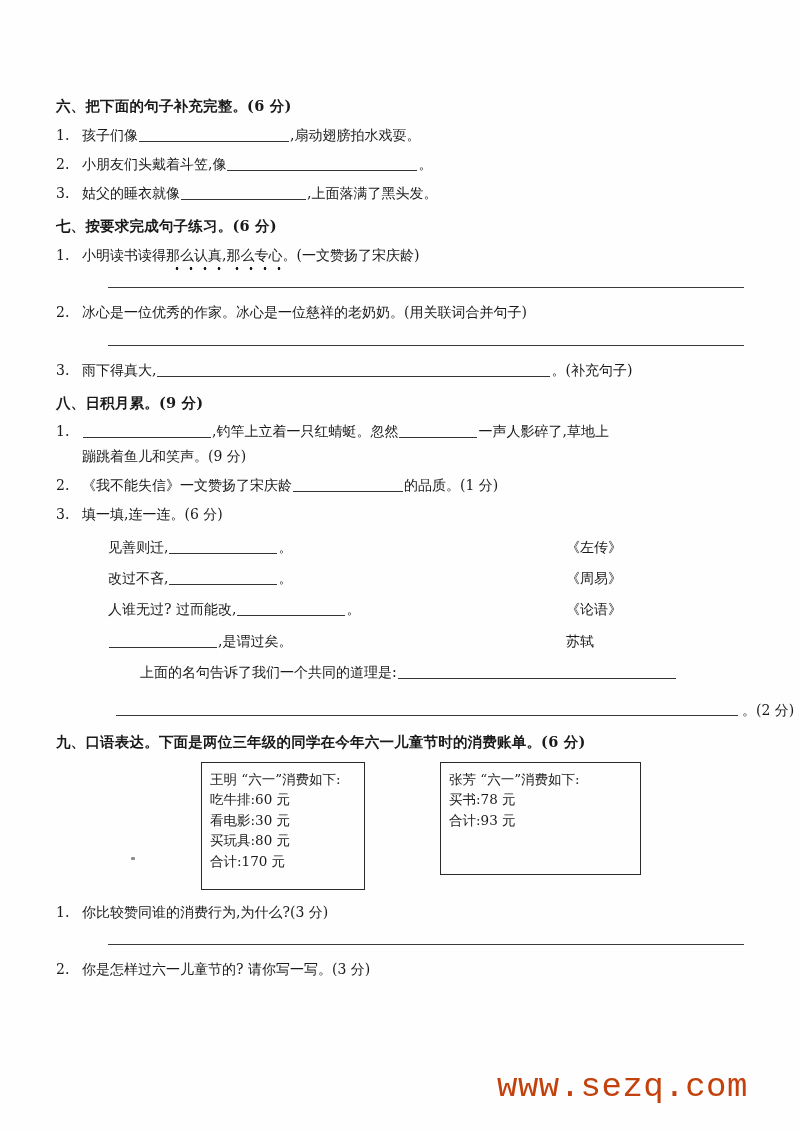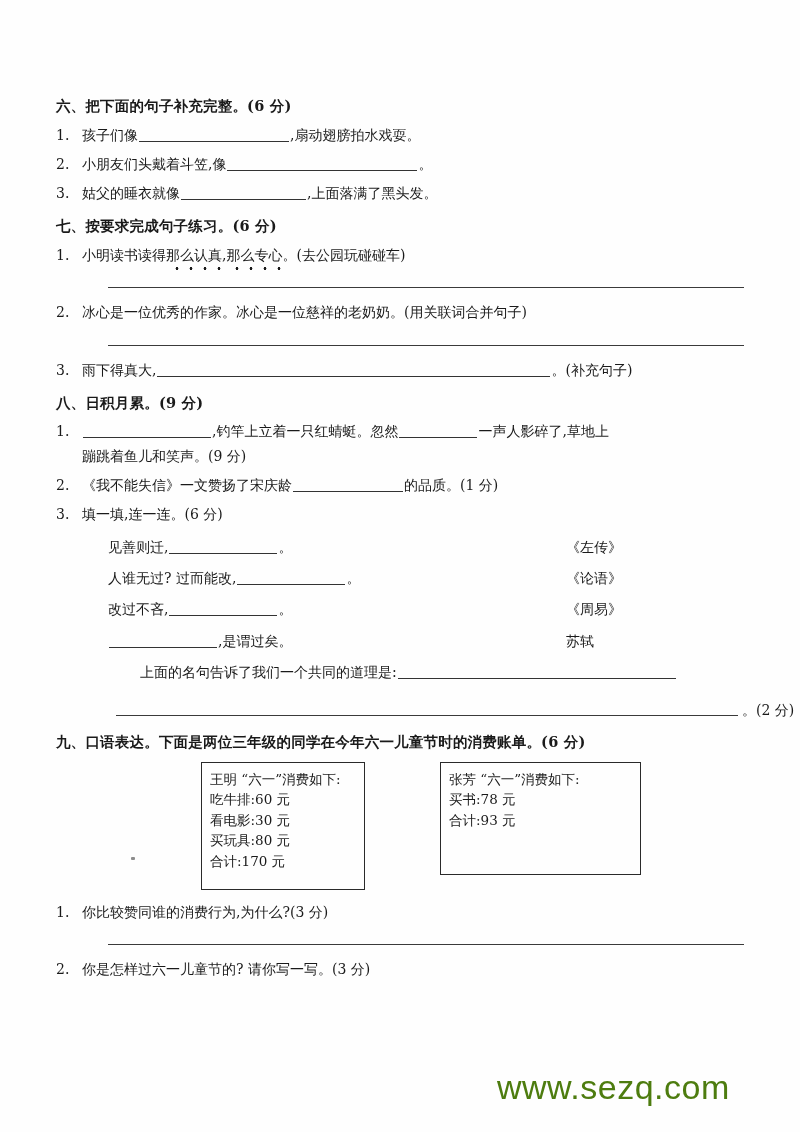--- a/index.html
+++ b/index.html
@@ -164,23 +164,23 @@
     height: 3px;
     background: #8d8d8d;
     border-radius: 1px;
   }
 
   
   .watermark {
     position: absolute;
     left: 497px;
     top: 1068px;
-    font-family: Liberation Sans, sans-serif;
+    font-family: Liberation Mono, monospace;
     font-size: 34px;
-    color: #4d7c0f;
+    color: #c2410c;
     letter-spacing: 0.5px;
     white-space: nowrap;
   }
 </style>
 </head>
 <body>
 
 <div class="page">
   <div class="content">
 
@@ -194,21 +194,21 @@
       <span class="num">2.</span><span>小朋友们头戴着斗笠,像</span><span class="blank" style="width:190px"></span><span>。</span>
     </div>
 
     <div class="q">
       <span class="num">3.</span><span>姑父的睡衣就像</span><span class="blank" style="width:125px"></span><span>,上面落满了黑头发。</span>
     </div>
 
     <div class="sec-head" style="margin-top:13px">七、按要求完成句子练习。(6 分)</div>
 
     <div class="q">
-      <span class="num">1.</span><span>小明读书读得</span><span class="dotted">那么认真</span><span>,</span><span class="dotted">那么专心</span><span>。(去公园玩碰碰车)</span>
+      <span class="num">1.</span><span>小明读书读得</span><span class="dotted">那么认真</span><span>,</span><span class="dotted">那么专心</span><span>。(一文赞扬了宋庆龄)</span>
     </div>
 
     <div class="rule"></div>
 
     <div class="q">
       <span class="num">2.</span><span>冰心是一位优秀的作家。冰心是一位慈祥的老奶奶。(用关联词合并句子)</span>
     </div>
 
     <div class="rule"></div>
 
@@ -230,27 +230,27 @@
     <div class="q" style="margin-bottom:12px">
       <span class="num">3.</span><span>填一填,连一连。(6 分)</span>
     </div>
 
     <div class="couplet">
       <span>见善则迁,</span><span class="blank" style="width:108px"></span><span>。</span>
       <span class="src">《左传》</span>
     </div>
 
     <div class="couplet">
+      <span>改过不吝,</span><span class="blank" style="width:108px"></span><span>。</span>
+      <span class="src">《周易》</span>
+    </div>
+
+    <div class="couplet">
       <span>人谁无过? 过而能改,</span><span class="blank" style="width:108px"></span><span>。</span>
       <span class="src">《论语》</span>
-    </div>
-
-    <div class="couplet">
-      <span>改过不吝,</span><span class="blank" style="width:108px"></span><span>。</span>
-      <span class="src">《周易》</span>
     </div>
 
     <div class="couplet">
       <span></span><span class="blank" style="width:108px"></span><span>,是谓过矣。</span>
       <span class="src">苏轼</span>
     </div>
 
     <div class="moral">
       <span>上面的名句告诉了我们一个共同的道理是:</span><span class="blank" style="width:278px"></span>
     </div>

